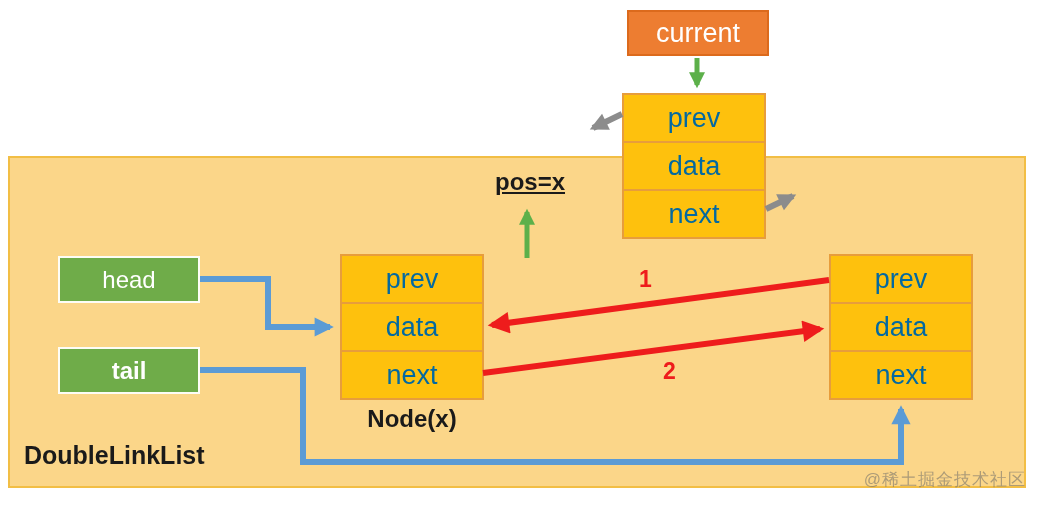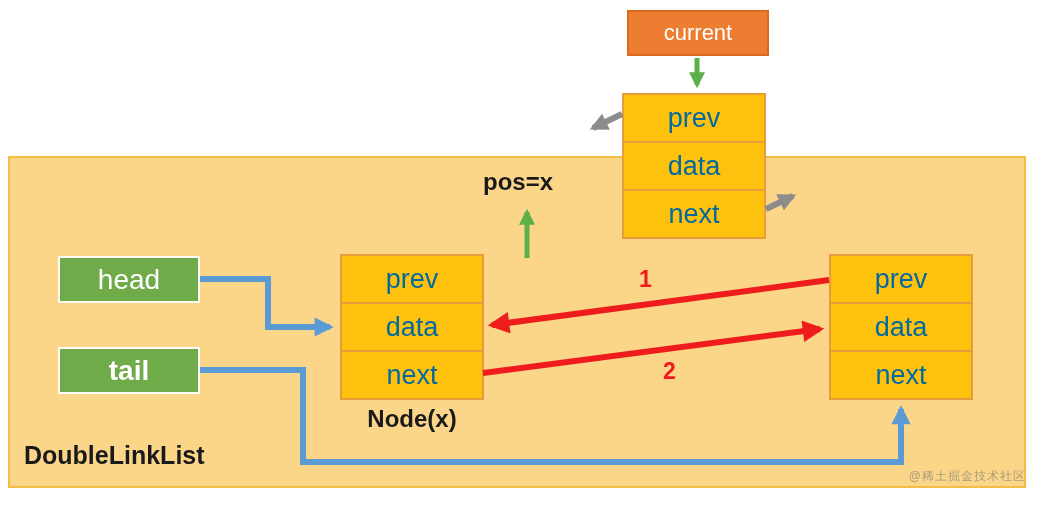--- a/index.html
+++ b/index.html
@@ -18,39 +18,39 @@
     border:2px solid #E79D3C;background:#FEC10D;z-index:3;
   }
   .node .cell{
     height:46px;line-height:46px;text-align:center;color:#0369a1;font-size:27px;
     box-sizing:border-box;
   }
   .node .cell + .cell{border-top:2px solid #E79D3C;height:48px;line-height:46px;}
   
   .current-box{
     position:absolute;left:627px;top:10px;width:142px;height:46px;box-sizing:border-box;
-    background:#ED7D31;border:2px solid #DC6A1C;color:#ffffff;font-size:22px;
+    background:#ED7D31;border:2px solid #DC6A1C;color:#ffffff;font-size:27px;
     display:flex;align-items:center;justify-content:center;z-index:3;
   }
   
   .green-box{
     position:absolute;width:142px;height:47px;box-sizing:border-box;
-    background:#6FAC49;border:2px solid #FDFDF6;color:#ffffff;font-size:28px;
+    background:#6FAC49;border:2px solid #FDFDF6;color:#ffffff;font-size:24px;
     display:flex;align-items:center;justify-content:center;z-index:3;
   }
   .lbl{
     position:absolute;color:#1A1A1A;font-weight:bold;font-size:24px;z-index:4;
     white-space:nowrap;
   }
   .lbl.center{text-align:center;}
   .red-num{
     position:absolute;color:#EE1C1C;font-weight:bold;font-size:23px;z-index:4;
   }
   .watermark{
-    position:absolute;right:16px;top:468px;font-size:12px;color:rgba(125,119,108,0.62);
+    position:absolute;right:16px;top:468px;font-size:17px;color:rgba(125,119,108,0.62);
     z-index:6;letter-spacing:1px;
   }
   svg.arrows{position:absolute;left:0;top:0;width:1042px;height:506px;z-index:5;pointer-events:none;}
 </style>
 </head>
 <body>
 
 <div class="canvas">
 
   <div class="container-box"></div>
@@ -77,21 +77,21 @@
     <div class="cell">next</div>
   </div>
 
   <div class="green-box" style="left:58px;top:256px;">
     <span>head</span>
   </div>
   <div class="green-box" style="left:58px;top:347px;font-weight:bold;">
     <span>tail</span>
   </div>
 
-  <div class="lbl center" style="left:468px;top:168px;width:100px;">pos=x</div>
+  <div class="lbl center" style="left:480px;top:168px;width:100px;text-decoration:underline;">pos=x</div>
   <div class="lbl center" style="left:340px;top:405px;width:144px;">Node(x)</div>
   <div class="lbl" style="left:24px;top:441px;font-size:25px;">DoubleLinkList</div>
 
   <div class="red-num" style="left:639px;top:266px;">1</div>
   <div class="red-num" style="left:663px;top:358px;">2</div>
 
   <div class="watermark">@稀土掘金技术社区</div>
 
   <svg class="arrows" viewBox="0 0 1042 506" xmlns="http://www.w3.org/2000/svg">
     <defs>

